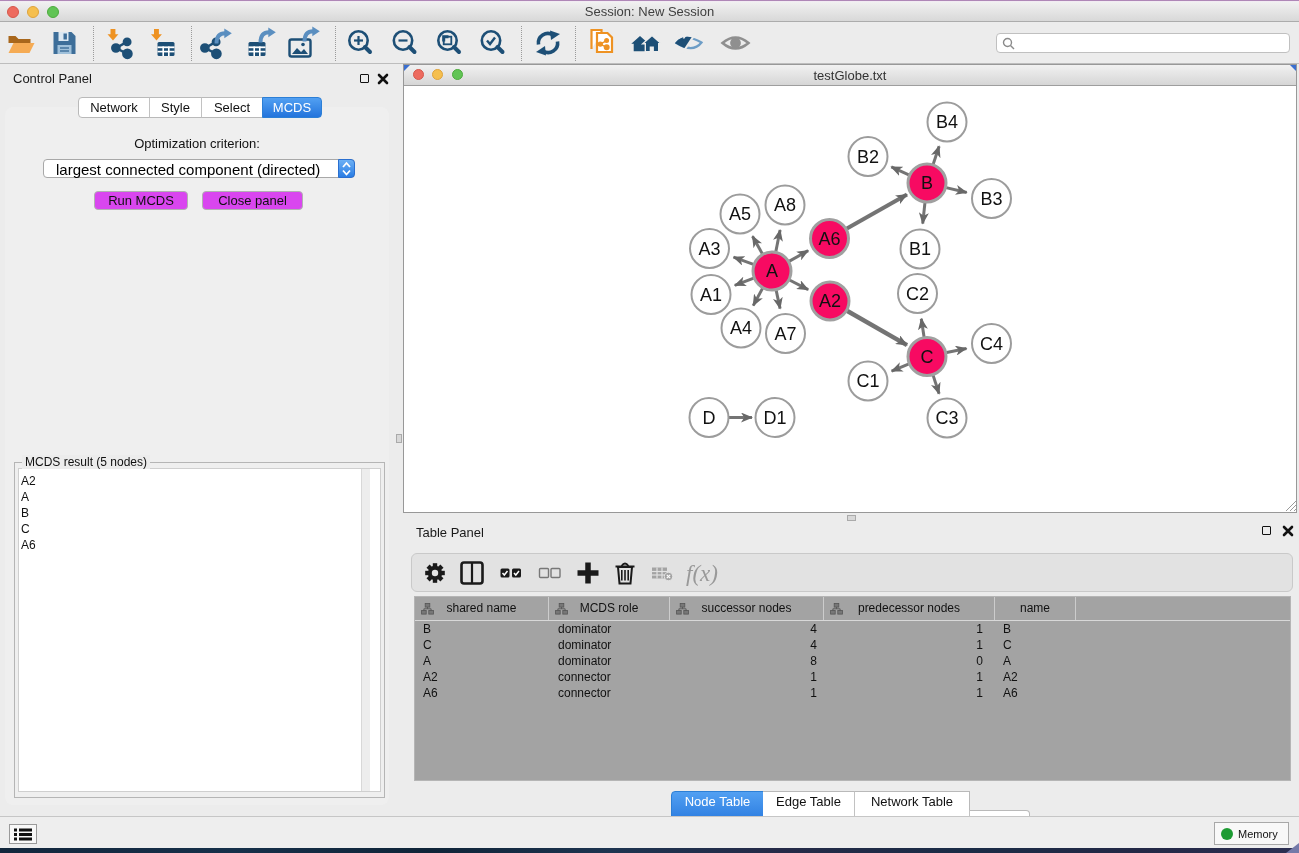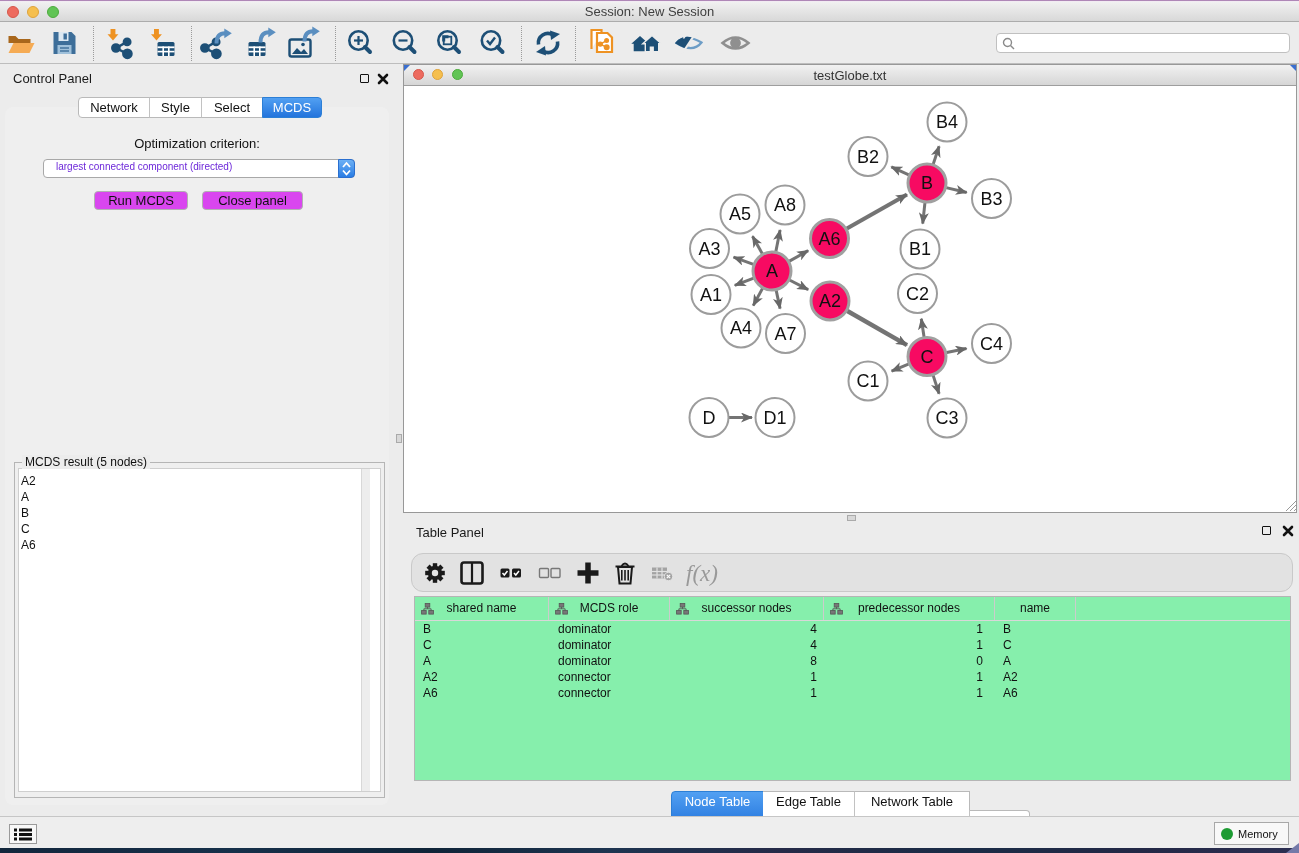--- a/index.html
+++ b/index.html
@@ -18,40 +18,40 @@
 #searchbox { left:996px; top:33px; width:294px; height:20px; background:#fff;
   border:1px solid #c0c0c0; border-radius:4px; }
 
 #cp-title { left:13px; top:71px; font-size:13px; color:#1a1a1a; }
 #cp-sub { left:5px; top:107px; width:384px; height:698px; background:#efefef; border-radius:8px; }
 .tab { top:97px; height:21px; border:1px solid #b9b9b9; background:#fff; font-size:13px;
   color:#111; text-align:center; line-height:19px; }
 .tabsel { background:linear-gradient(#52a0f2,#2374dc); color:#fff; border-color:#2c7fd6; }
 #optlabel { left:0px; top:136px; width:394px; text-align:center; font-size:13px; color:#111; }
 #dropdown { left:43px; top:159px; width:312px; height:19px; background:#fff; border:1px solid #a8a8a8; border-radius:4px; }
-#ddtext { left:56px; top:161px; font-size:10px; color:#6d28d9; }
+#ddtext { left:56px; top:161px; font-size:15px; color:#000000; }
 #ddbtn { left:338px; top:159px; width:17px; height:19px; border-radius:0 4px 4px 0;
   background:linear-gradient(#6cb0f5,#2a7de4); border:1px solid #2a6fd0; }
 .btn { top:191px; height:19px; background:#d946ef; border:1px solid #b2b2b2; border-radius:4px;
   font-size:13px; color:#111; text-align:center; line-height:17px; }
 #groupbox { left:14px; top:462px; width:371px; height:336px; border:1px solid #b5b5b5; }
 #grouplabel { left:22px; top:455px; font-size:12px; color:#111; background:#ececec; padding:0 3px; }
 #cplist { left:18px; top:468px; width:363px; height:324px; background:#fff; border:1px solid #cfcfcf; }
 #cpscroll { left:361px; top:469px; width:9px; height:322px; background:#ededed; border-left:1px solid #d8d8d8; }
 .li { left:21px; font-size:12px; color:#111; }
 
 #netwin { left:403px; top:64px; width:894px; height:449px; border:1px solid #989898; background:#fff; }
 #nettitle { left:0; top:0; width:892px; height:21px; background:linear-gradient(#f1f1f1,#d6d6d6); border-bottom:1px solid #9e9e9e; }
 #nettitletext { left:0; top:3px; width:892px; text-align:center; font-size:13px; color:#333; }
 .ntl { width:11px; height:11px; border-radius:50%; top:4px; }
 
 #tp-title { left:416px; top:525px; font-size:13px; color:#1a1a1a; }
 #tp-toolbar { left:411px; top:553px; width:882px; height:39px; background:#e2e2e2;
-  border:1px solid #c9c9c9; border-radius:12px; }
-#tbl { left:414px; top:596px; width:877px; height:185px; background:#86efac; border:1px solid #b5b5b5; }
+  border:1px solid #c9c9c9; border-radius:6px; }
+#tbl { left:414px; top:596px; width:877px; height:185px; background:#a3a3a3; border:1px solid #b5b5b5; }
 .th { top:0px; height:23px; border-right:1px solid #cccccc; font-size:12px; color:#111;
   text-align:center; line-height:23px; }
 .td { font-size:12px; color:#111; height:16px; line-height:16px; }
 .tabb { top:791px; height:37px; border:1px solid #b9b9b9; background:#fff; font-size:13px;
   color:#111; text-align:center; line-height:19px; }
 
 #statusbar { left:0; top:816px; width:1299px; height:32px; background:#eeeeee; border-top:1px solid #c6c6c6; }
 #bottomstrip { left:0; top:848px; width:1299px; height:5px; background:linear-gradient(90deg,#12263c 0%,#16304a 18%,#0f2438 33%,#1d3450 47%,#252a48 60%,#1a2c46 74%,#232846 88%,#2c2f52 100%); }
 #listbtn { left:9px; top:824px; width:28px; height:20px; background:#f8f8f8; border:1px solid #9a9a9a; }
 #membtn { left:1214px; top:822px; width:75px; height:23px; background:#f8f8f8; border:1px solid #a8a8a8;

